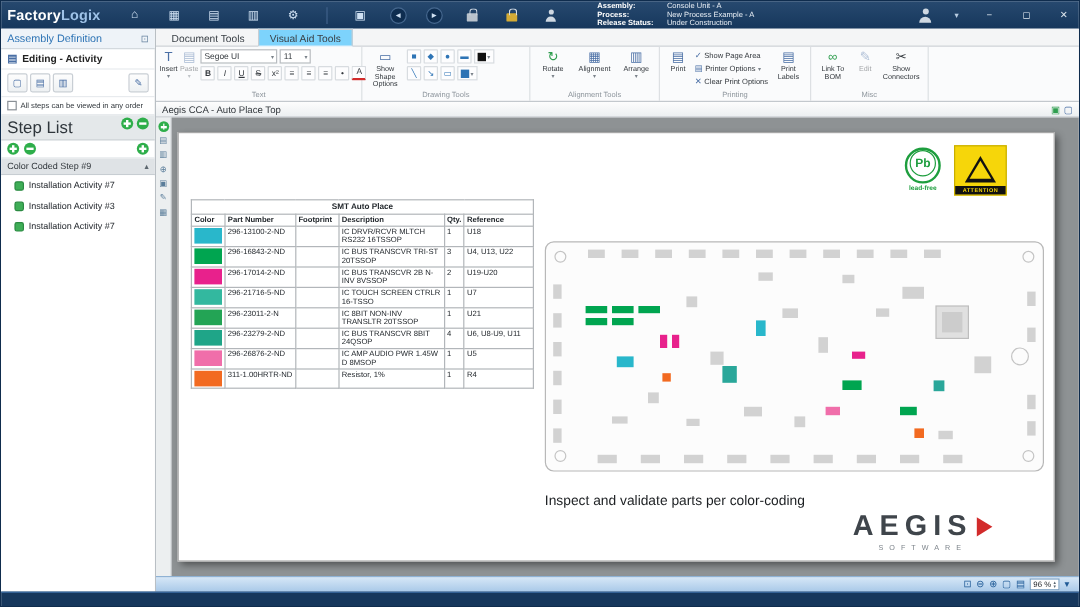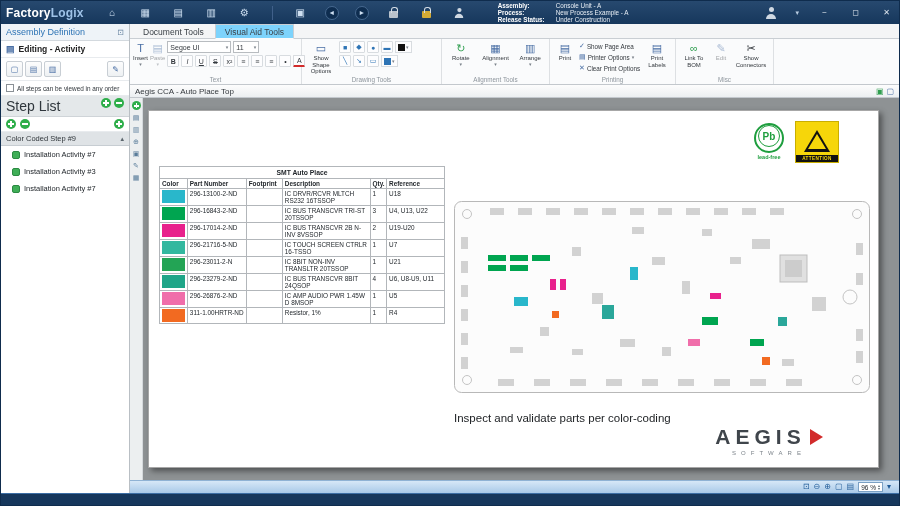--- a/index.html
+++ b/index.html
@@ -116,21 +116,21 @@
   .smt-table { position:absolute; left:10px; top:55px; width:286px; border-collapse:collapse; table-layout:fixed; font-size:6.4px; color:#23282d; }
   .smt-table th, .smt-table td { border:1px solid #b2b6ba; padding:1px 2px; vertical-align:top; text-align:left; font-weight:normal; }
   .smt-table .tbl-title { text-align:center; font-weight:bold; font-size:6.8px; padding:2px 0; }
   .smt-table .colhead { font-weight:bold; }
   .swatch { width:100%; height:13px; }
 
   .pcb { position:absolute; left:303px; top:88px; }
   .caption { position:absolute; left:305px; top:301px; font-size:11.5px; color:#1c1f22; }
   .aegis { position:absolute; left:545px; top:314px; width:150px; text-align:center; }
   .aegis-row { display:flex; align-items:center; justify-content:center; gap:4px; }
-  .aegis-name { font-size:21px; font-weight:bold; letter-spacing:5px; color:#3f454b; }
+  .aegis-name { font-size:24px; font-weight:bold; letter-spacing:5px; color:#3f454b; }
   .aegis-mark { width:0; height:0; border-top:8px solid transparent; border-bottom:8px solid transparent; border-left:13px solid #d22b2b; }
   .aegis-sub { font-size:6px; letter-spacing:5px; color:#7c838a; margin-top:1px; }
 
   .zoombar { height:13px; background:linear-gradient(#d6e7f7,#a9c9e8); border-top:1px solid #8fb2d4; display:flex; align-items:center; justify-content:flex-end; gap:4px; padding:0 8px; flex:0 0 auto; }
   .zb-ic { font-size:8px; color:#1f5a96; line-height:1; }
   .zoom-box { display:flex; align-items:center; background:#fff; border:1px solid #7aa0c4; height:10px; font-size:6.5px; padding:0 2px; gap:2px; color:#23282d; }
   .spin { display:flex; flex-direction:column; font-size:4px; line-height:3.4px; color:#55636f; }
 
   .bottombar { height:12px; background:#16375c; border-top:1px solid #3c6ea5; flex:0 0 auto; }
 </style>

